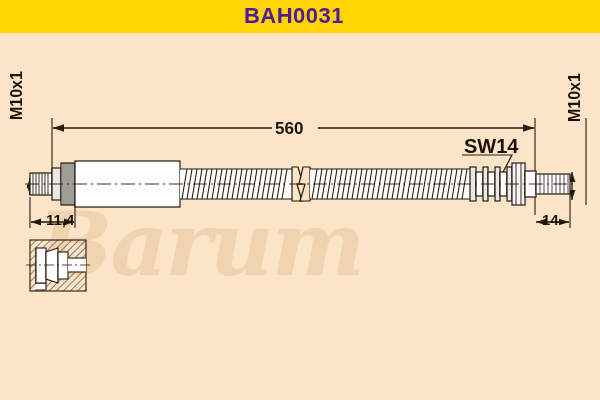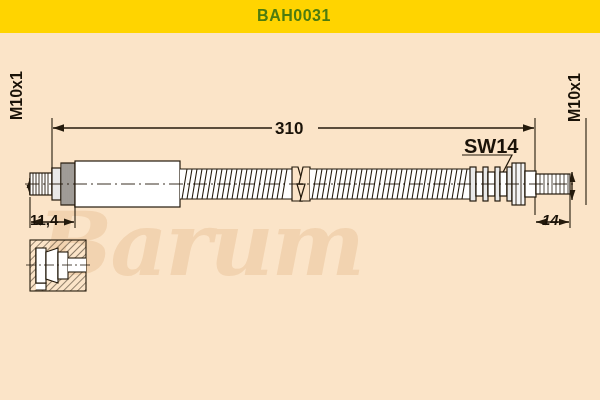--- a/index.html
+++ b/index.html
@@ -33,23 +33,23 @@
   }
   #header-title {
     position: absolute;
     left: 0;
     top: 0;
     width: 588px;
     height: 33px;
     line-height: 31px;
     text-align: center;
     font-family: "Liberation Sans", sans-serif;
-    font-size: 16px;
+    font-size: 22px;
     font-weight: bold;
-    color: #4d7c0f;
+    color: #4c1d95;
     letter-spacing: 0.5px;
     z-index: 31;
   }
   
   #watermark {
     position: absolute;
     left: 38px;
     top: 196px;
     width: 560px;
     height: 96px;
@@ -105,29 +105,28 @@
     transform-origin: left top;
   }
   #label-m10-right {
     left: 566px;
     top: 122px;
     font-size: 16px;
     transform: rotate(-90deg);
     transform-origin: left top;
   }
   #label-114 {
-    left: 30px;
+    left: 46px;
     top: 211px;
     font-size: 15px;
   }
   #label-14 {
     left: 542px;
     top: 211px;
     font-size: 15px;
-    font-style: italic;
   }
 </style>
 </head>
 <body>
 
 <div id="page">
 
   <div id="header-bar"></div>
   <div id="header-title">BAH0031</div>
 
@@ -262,20 +261,20 @@
       <rect x="36" y="248" width="10" height="35" fill="#ffffff"></rect>
       <path d="M46,252 L58,248 L58,283 L46,279 Z" fill="#ffffff"></path>
       <rect x="58" y="252" width="10" height="27" fill="#ffffff"></rect>
       <rect x="68" y="258" width="18" height="14" fill="#ffffff" stroke="none"></rect>
       <line x1="68" y1="258" x2="86" y2="258"></line>
       <line x1="68" y1="272" x2="86" y2="272"></line>
       <line x1="26" y1="265" x2="90" y2="265" stroke-width="0.8" stroke-dasharray="10,3,2,3"></line>
     </g>
   </svg>
 
-  <div class="dim-label" id="label-310">310</div>
+  <div class="dim-label" id="label-310">560</div>
   <div class="dim-label" id="label-sw14">SW14</div>
   <div class="dim-label" id="label-m10-left">M10x1</div>
   <div class="dim-label" id="label-m10-right">M10x1</div>
   <div class="dim-label" id="label-114">11,4</div>
   <div class="dim-label" id="label-14">14</div>
 
 </div>
 
 </body></html>

